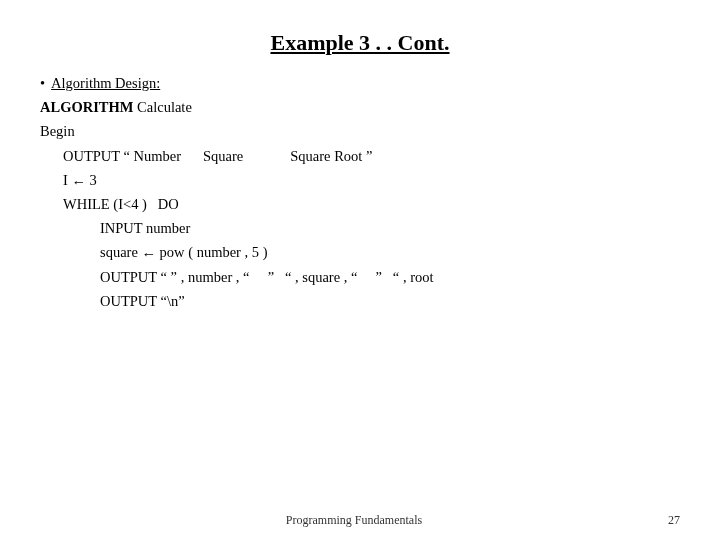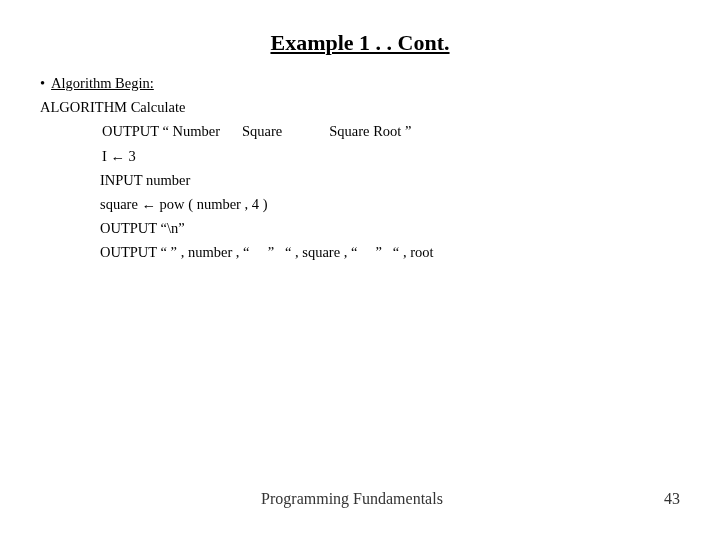--- a/index.html
+++ b/index.html
@@ -46,97 +46,101 @@
 
     .bullet {
       margin-right: 6px;
     }
 
     .underline {
       text-decoration: underline;
     }
 
     .bold {
-      font-weight: normal;
+      font-weight: bold;
     }
 
     .indent1 {
-      margin-left: 62px;
+      margin-left: 23px;
     }
 
     .indent2 {
       margin-left: 60px;
     }
 
     .line {
       margin-bottom: 1px;
     }
 
     .footer {
       position: absolute;
-      bottom: 32px;
+      bottom: 12px;
       left: 0;
       right: 0;
       display: flex;
       justify-content: space-between;
       padding: 0 40px;
-      font-size: 16px;
+      font-size: 12px;
       color: #333;
     }
   </style>
 </head>
 <body>
 
 <div class="page">
 
-  <div class="title">Example 1 . .  Cont.</div>
+  <div class="title">Example 3 . .  Cont.</div>
 
   <div class="content">
 
     <div class="line bullet-line">
       <span class="bullet">•</span>
-      <span class="underline">Algorithm Begin:</span>
+      <span class="underline">Algorithm Design:</span>
     </div>
 
     <div class="line">
       <span class="bold">ALGORITHM</span>
       <span> Calculate</span>
     </div>
 
+    <div class="line">Begin</div>
 
     <div class="line indent1">
       <span>OUTPUT “ Number &nbsp;&nbsp;&nbsp;&nbsp; Square &nbsp;&nbsp;&nbsp;&nbsp;&nbsp;&nbsp;&nbsp;&nbsp;&nbsp;&nbsp;&nbsp; Square Root ”</span>
     </div>
 
     <div class="line indent1">
       <span>I ← 3</span>
     </div>
 
+    <div class="line indent1">
+      <span>WHILE (I&lt;4 )  &nbsp; DO</span>
+    </div>
 
     <div class="line indent2">
       <span>INPUT  number</span>
     </div>
 
     <div class="line indent2">
-      <span>square ← pow ( number , 4 )</span>
+      <span>square ← pow ( number , 5 )</span>
     </div>
 
 
     <div class="line indent2">
-      <span>OUTPUT “\n”</span>
+      <span>OUTPUT “ ” , number , “ &nbsp;&nbsp;&nbsp;&nbsp;” &nbsp;&nbsp;“ , square , “ &nbsp;&nbsp;&nbsp;&nbsp;” &nbsp;&nbsp;“ , root</span>
     </div>
 
     <div class="line indent2">
-      <span>OUTPUT “ ” , number , “ &nbsp;&nbsp;&nbsp;&nbsp;” &nbsp;&nbsp;“ , square , “ &nbsp;&nbsp;&nbsp;&nbsp;” &nbsp;&nbsp;“ , root</span>
+      <span>OUTPUT “\n”</span>
     </div>
 
 
 
 
   </div>
 
   <div class="footer">
     <span></span>
     <span>Programming Fundamentals</span>
-    <span>43</span>
+    <span>27</span>
   </div>
 
 </div>
 
 </body></html>

